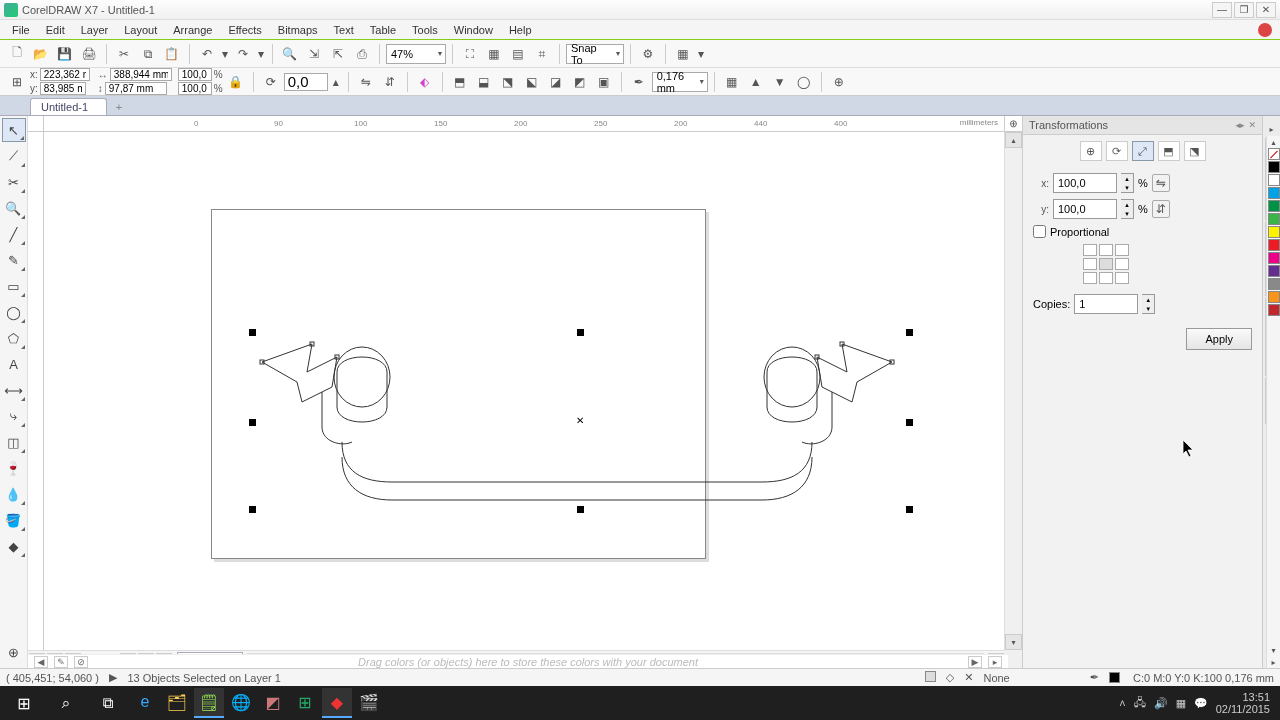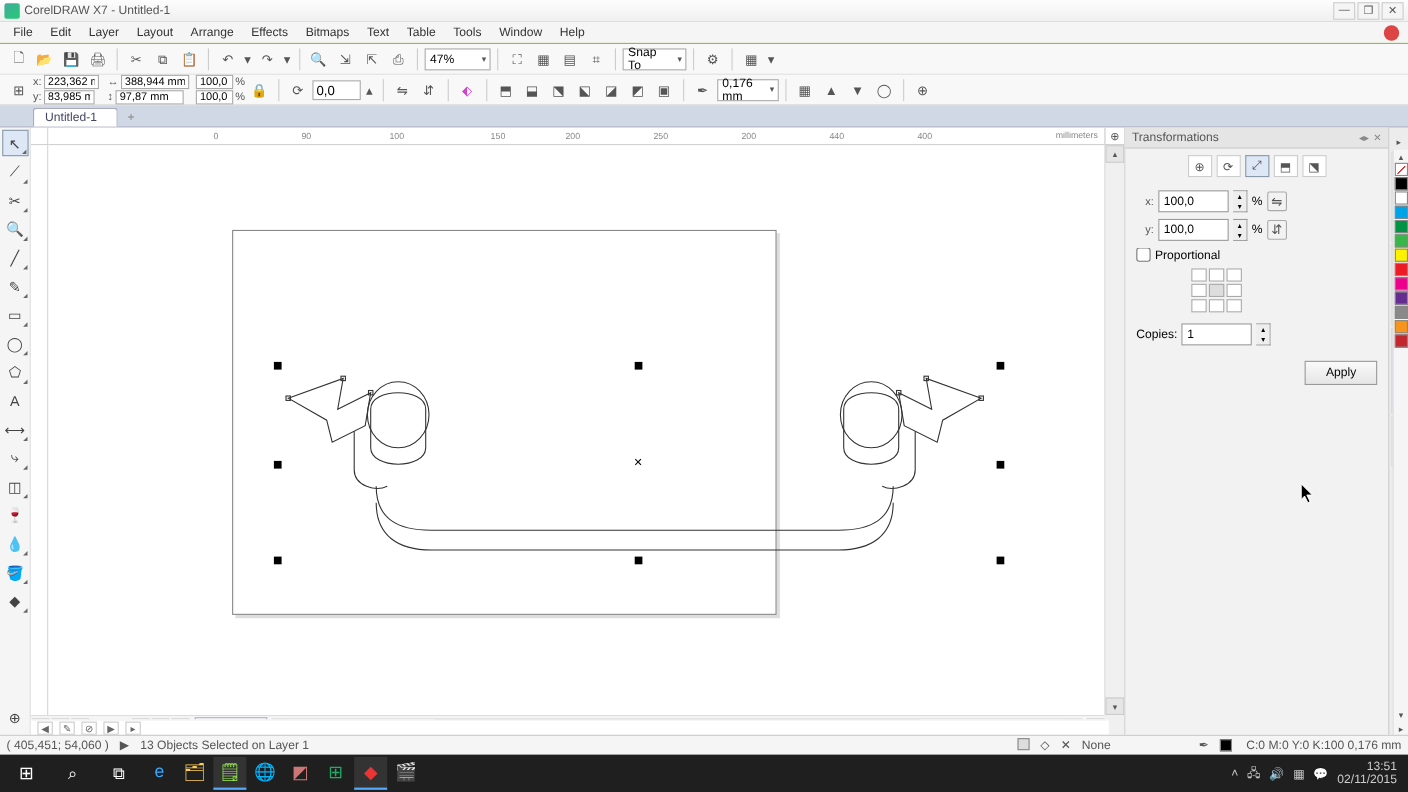--- a/index.html
+++ b/index.html
@@ -12,21 +12,21 @@
 .titlebar .win-btn { width: 20px; height: 16px; border: 1px solid #ccc; background: #f5f5f5; display: flex; align-items: center; justify-content: center; font-size: 10px; color: #555; }
 
 .menubar { height: 20px; background: #f5f5f5; display: flex; align-items: center; padding: 0 4px; border-bottom: 1px solid #84cc16; }
 .menubar .menu-item { padding: 2px 8px; color: #333; cursor: pointer; }
 .menubar .user-icon { margin-left: auto; width: 14px; height: 14px; background: #d44; border-radius: 50%; margin-right: 4px; }
 
 .toolbar1 { height: 28px; background: #f8f8f8; border-bottom: 1px solid #ddd; display: flex; align-items: center; padding: 0 6px; gap: 2px; }
 .toolbar2 { height: 28px; background: #f8f8f8; border-bottom: 1px solid #ccc; display: flex; align-items: center; padding: 0 6px; gap: 2px; }
 .tb-btn { width: 22px; height: 22px; border: 1px solid transparent; display: flex; align-items: center; justify-content: center; color: #555; font-size: 12px; cursor: pointer; border-radius: 2px; }
 .tb-sep { width: 1px; height: 20px; background: #ccc; margin: 0 4px; }
-.tb-input { height: 18px; border: 1px solid #aaa; padding: 0 3px; font-size: 12px; background: #fff; }
+.tb-input { height: 18px; border: 1px solid #aaa; padding: 0 3px; font-size: 15px; background: #fff; }
 .tb-combo { height: 20px; border: 1px solid #aaa; padding: 0 16px 0 4px; font-size: 11px; background: #fff; position: relative; display: flex; align-items: center; }
 .tb-combo::after { content: "▾"; position: absolute; right: 3px; font-size: 8px; color: #555; }
 .tb-label { font-size: 10px; color: #555; }
 .tb-stack { display: flex; flex-direction: column; gap: 1px; }
 .tb-stack .tb-input { height: 13px; font-size: 10px; }
 .tb-stack-row { display: flex; align-items: center; gap: 2px; }
 
 .doc-tabs { height: 20px; background: #d0d7e5; display: flex; align-items: flex-end; padding-left: 30px; border-bottom: 1px solid #aab; }
 .doc-tab { background: #fff; border: 1px solid #aab; border-bottom: none; padding: 2px 18px 2px 10px; font-size: 11px; color: #446; border-radius: 3px 3px 0 0; position: relative; }
 .doc-tab-add { width: 16px; height: 16px; margin-left: 4px; color: #888; display: flex; align-items: center; justify-content: center; }
@@ -267,21 +267,21 @@
     <div class="tool-btn">◆<div class="fly"></div></div>
     <div class="tool-btn" style="margin-top:auto;margin-bottom:4px;">⊕</div>
   </div>
 
   <div class="canvas-area">
     <div class="ruler-corner"></div>
     <div class="ruler-h">
       <span class="tick" style="left:150px">0</span>
       <span class="tick" style="left:230px">90</span>
       <span class="tick" style="left:310px">100</span>
-      <span class="tick" style="left:402px">150</span>
+      <span class="tick" style="left:390px">150</span>
       <span class="tick" style="left:470px">200</span>
       <span class="tick" style="left:550px">250</span>
       <span class="tick" style="left:630px">200</span>
       <span class="tick" style="left:710px">440</span>
       <span class="tick" style="left:790px">400</span>
     </div>
     <div class="ruler-v"></div>
     <div class="ruler-cross">⊕</div>
 
     <div class="view">
@@ -435,20 +435,21 @@
   <div class="swatch" style="background:#f7941d"></div>
   <div class="swatch" style="background:#c1272d"></div>
   <div class="pal-arrow" style="margin-top:auto">▾</div>
   <div class="pal-arrow">▸</div>
 </div>
 
 <div class="color-drop-bar">
   <div class="btn">◀</div>
   <div class="btn">✎</div>
   <div class="btn">⊘</div>
+  <span style="flex:1;text-align:center;color:#bbb;font-style:italic">Drag colors (or objects) here to store these colors with your document</span>
   <div class="btn">▶</div>
   <div class="btn">▸</div>
 </div>
 
 <div class="statusbar">
   <span>( 405,451; 54,060 )</span>
   <span>▶</span>
   <span>13 Objects Selected on Layer 1</span>
   <div class="spacer"></div>
   <span><span style="width:11px;height:11px;border:1px solid #888;display:inline-block;background:#ddd"></span></span>

